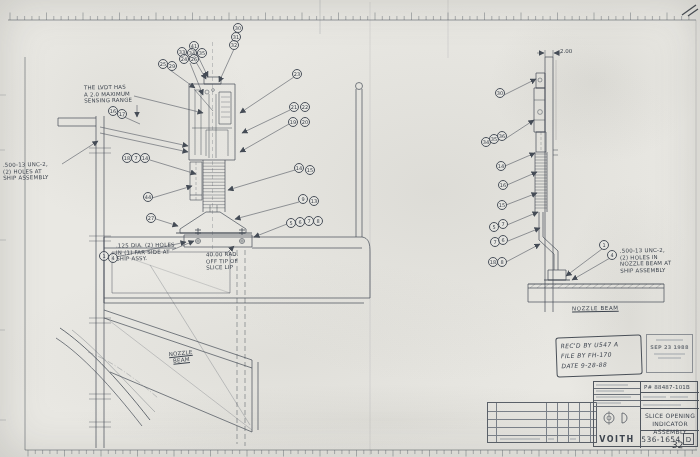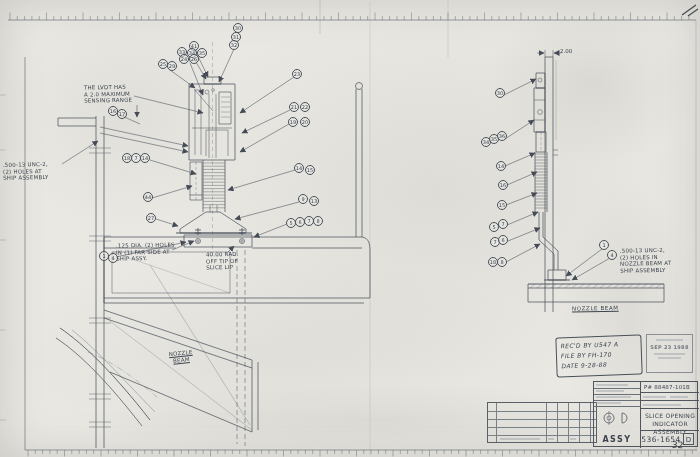--- a/index.html
+++ b/index.html
@@ -332,20 +332,20 @@
     <div class="tb-cell tb-pn">P# 88487-101B</div>
     <div class="tb-cell tb-r2">
       <div class="smudge" style="width:40%;margin:3px 2px;float:left;"></div>
       <div class="smudge" style="width:30%;margin:3px 2px;float:left;"></div>
     </div>
     <div class="tb-cell tb-r3">
       <div class="smudge" style="width:65%;margin:3px 2px;"></div>
     </div>
     <div class="tb-cell tb-title">SLICE OPENING
 INDICATOR ASSEMBLY</div>
-    <div class="tb-cell tb-voith">ASSY</div>
+    <div class="tb-cell tb-voith">VOITH</div>
     <div class="tb-cell tb-num">536-1654</div>
     <div class="tb-cell tb-rev">D</div>
   </div>
 
   <div class="page-num">32</div>
 
 </div>
 
 </body></html>

